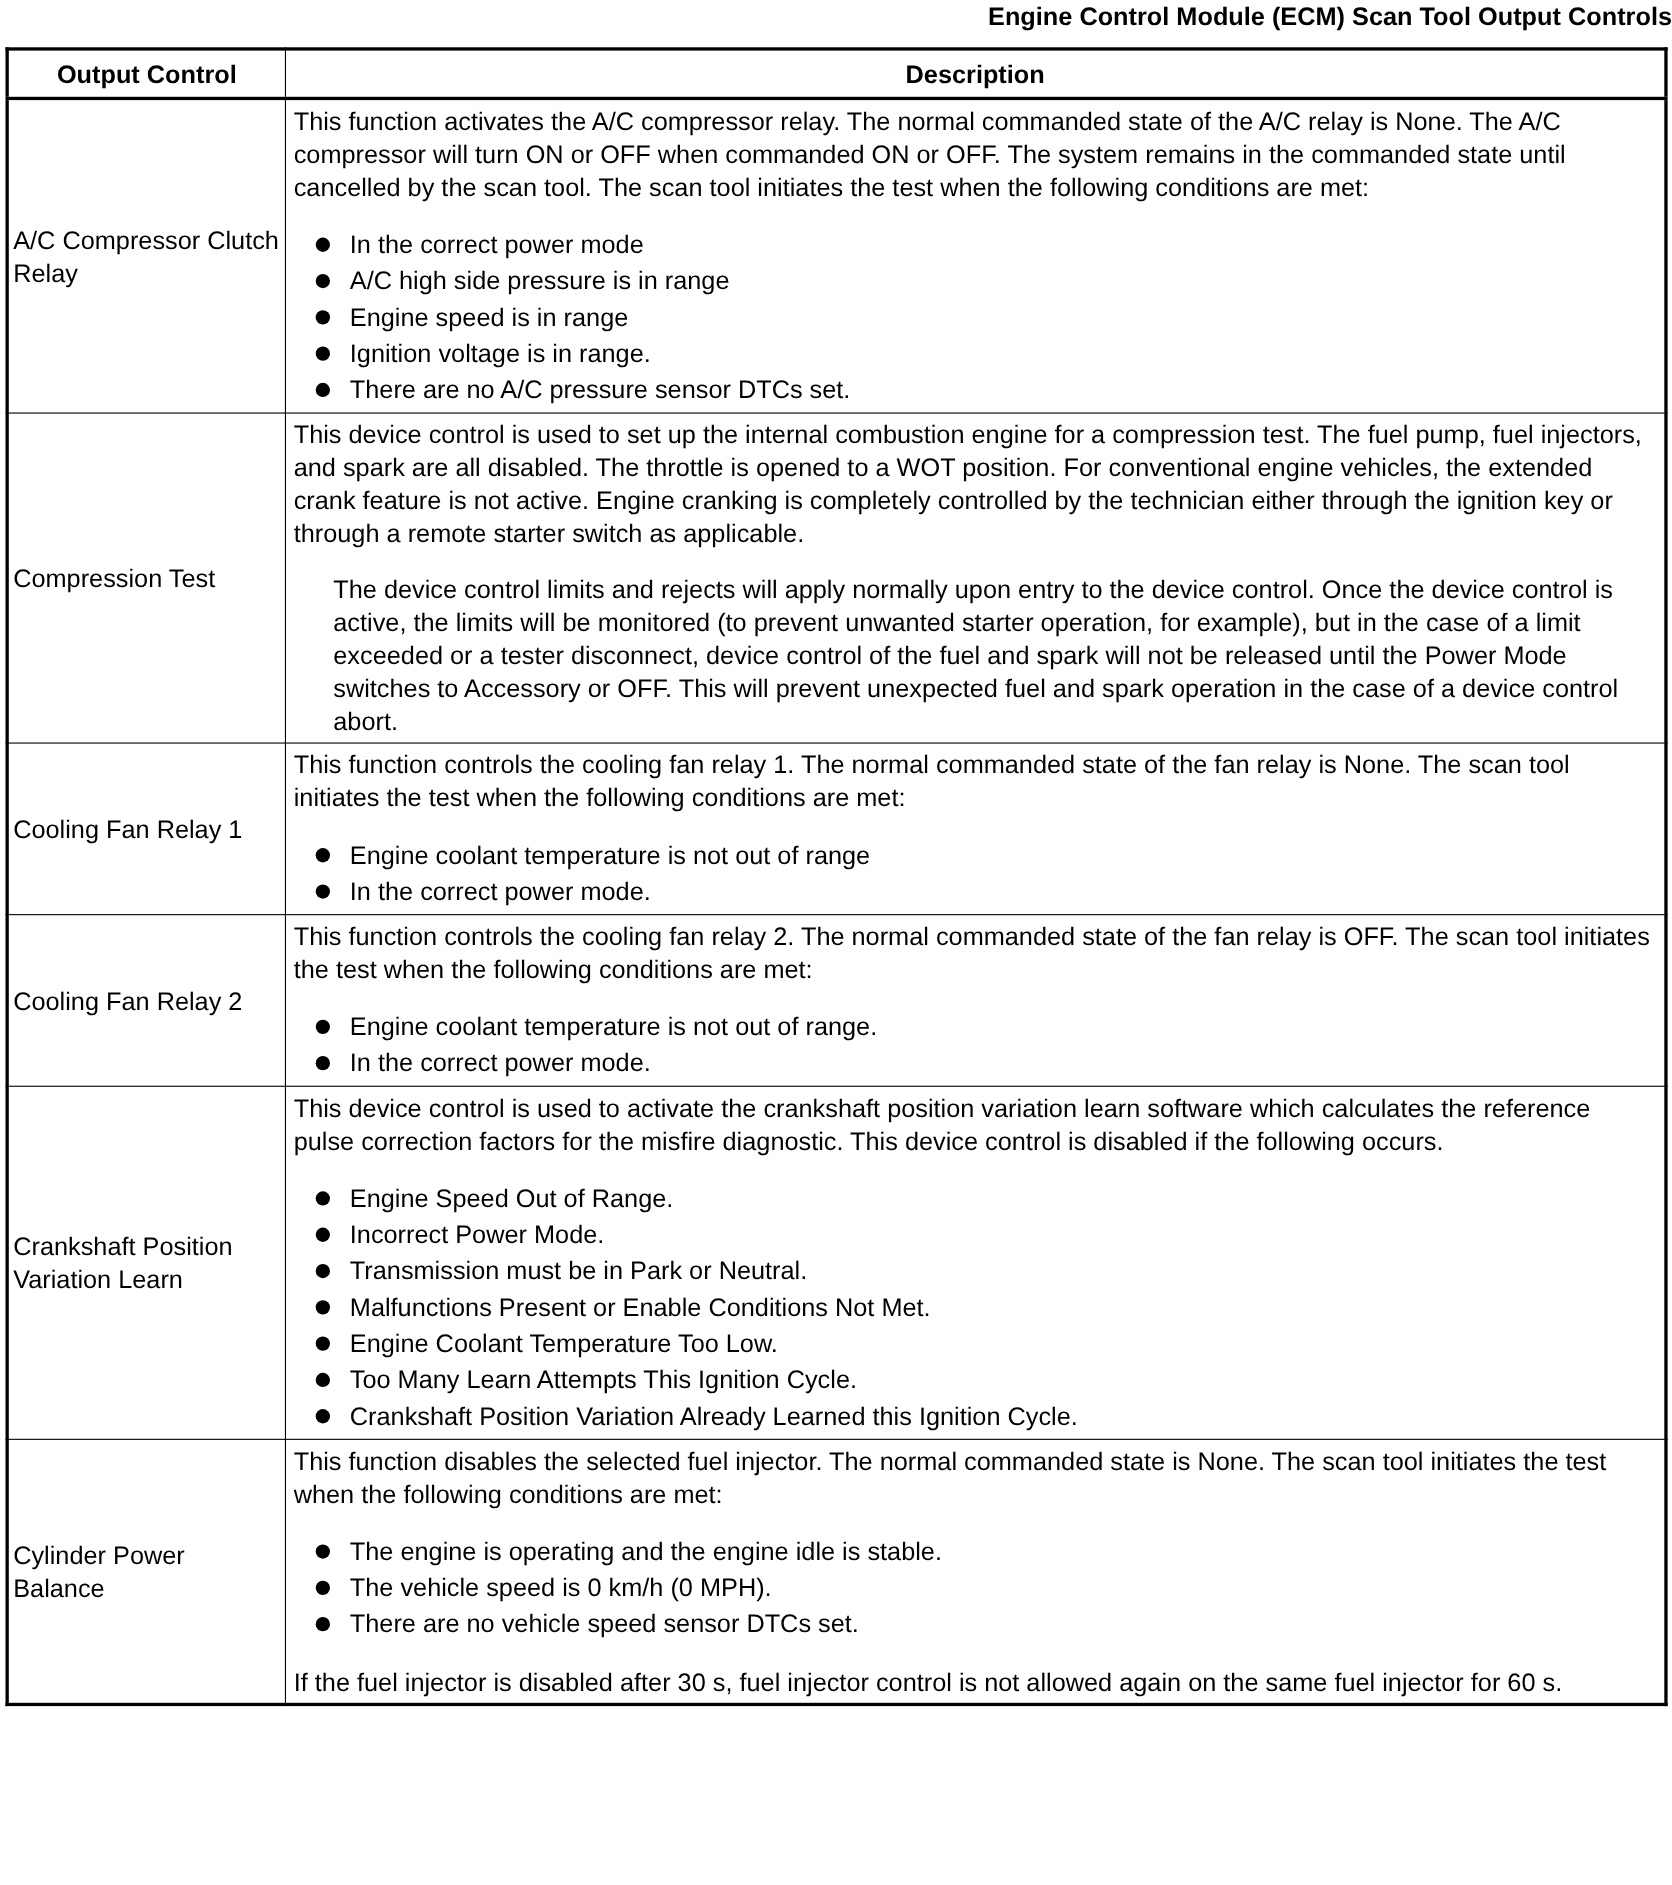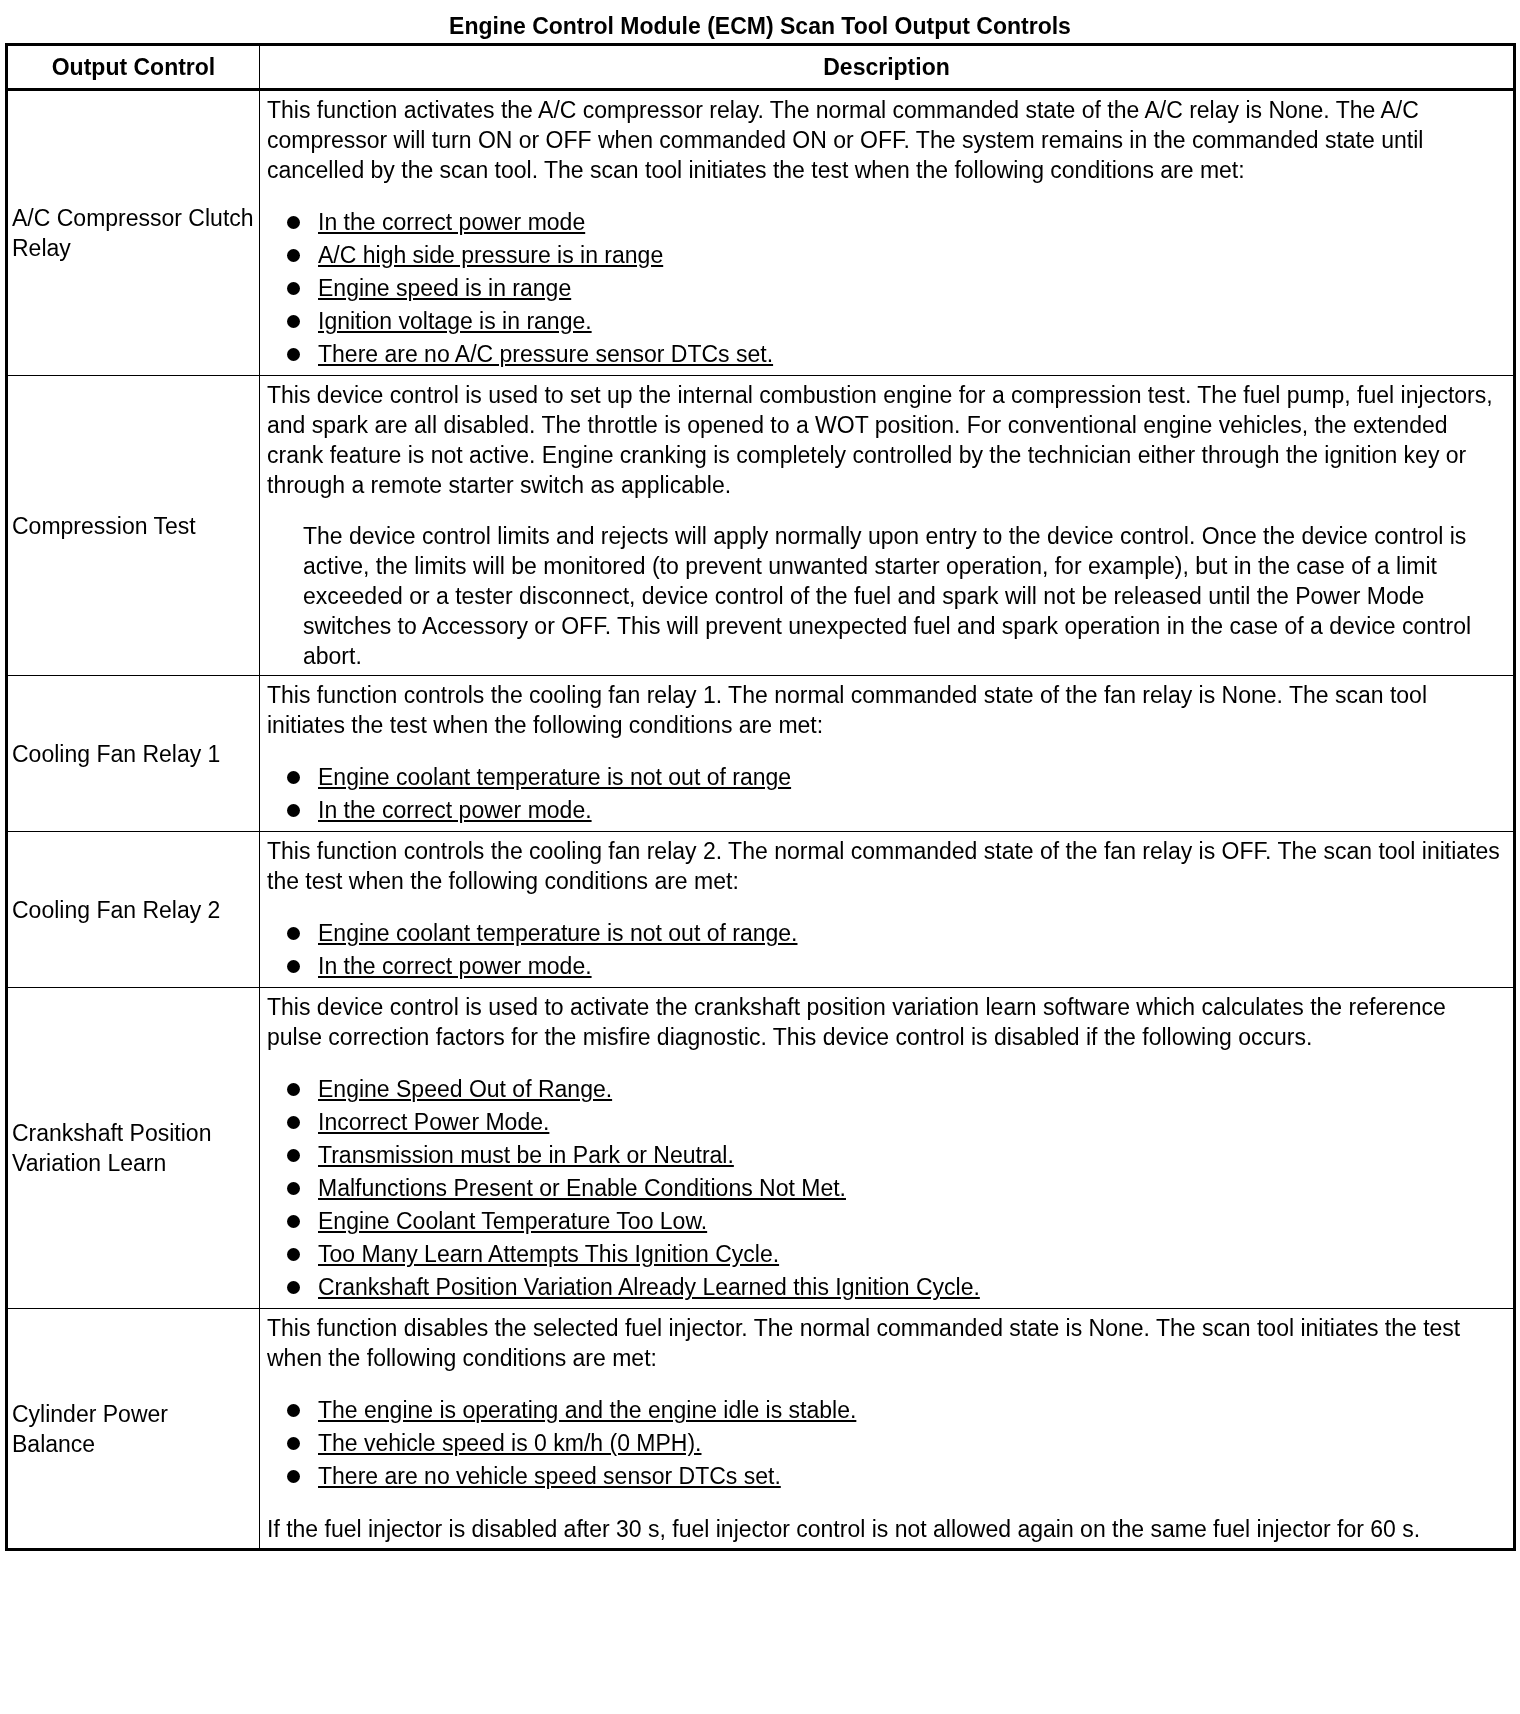--- a/index.html
+++ b/index.html
@@ -1,22 +1,22 @@
 <!DOCTYPE html>
 <html><head>
 <meta charset="utf-8">
 <style>
   html, body { margin: 0; padding: 0; background: #ffffff; }
   body {
     width: 1520px; height: 1714px; overflow: hidden;
     font-family: "Liberation Sans", sans-serif; color: #000;
   }
   .doc-title {
-    text-align: center; font-weight: bold; font-size: 23px;
-    padding-top: 14px; height: 40px; line-height: 24px;
+    text-align: right; font-weight: bold; font-size: 23px;
+    padding-top: 3px; height: 40px; line-height: 24px;
   }
   table.controls {
     position: absolute; left: 5px; top: 43px;
     width: 1511px; border-collapse: collapse;
     border: 3px solid #000; table-layout: fixed;
   }
   table.controls col.c1 { width: 253px; }
   table.controls th, table.controls td {
     border: 1.5px solid #000; vertical-align: middle;
     font-size: 23px; line-height: 30px;
@@ -25,21 +25,21 @@
     font-weight: bold; text-align: center; height: 40px;
     border-bottom: 3px solid #000;
     border-radius: 19px;
   }
   td.name { padding: 0 4px; }
   td.desc { padding: 4px 6px 4px 7px; }
   .para { margin: 0; }
   .para + .para { margin-top: 21px; margin-left: 36px; }
   ul.bullets { list-style: none; margin: 21px 0 0 0; padding: 0 0 0 20px; }
   ul.bullets + .para { margin-top: 21px; }
-  ul.bullets li { position: relative; padding-left: 31px; line-height: 33px; text-decoration: underline; }
+  ul.bullets li { position: relative; padding-left: 31px; line-height: 33px; }
   ul.bullets li .dot {
     position: absolute; left: 0; top: 10px; width: 13px; height: 13px;
     border-radius: 50%; background: #000;
   }
 </style>
 </head>
 <body>
 
 <div class="doc-title">Engine Control Module (ECM) Scan Tool Output Controls</div>
 

